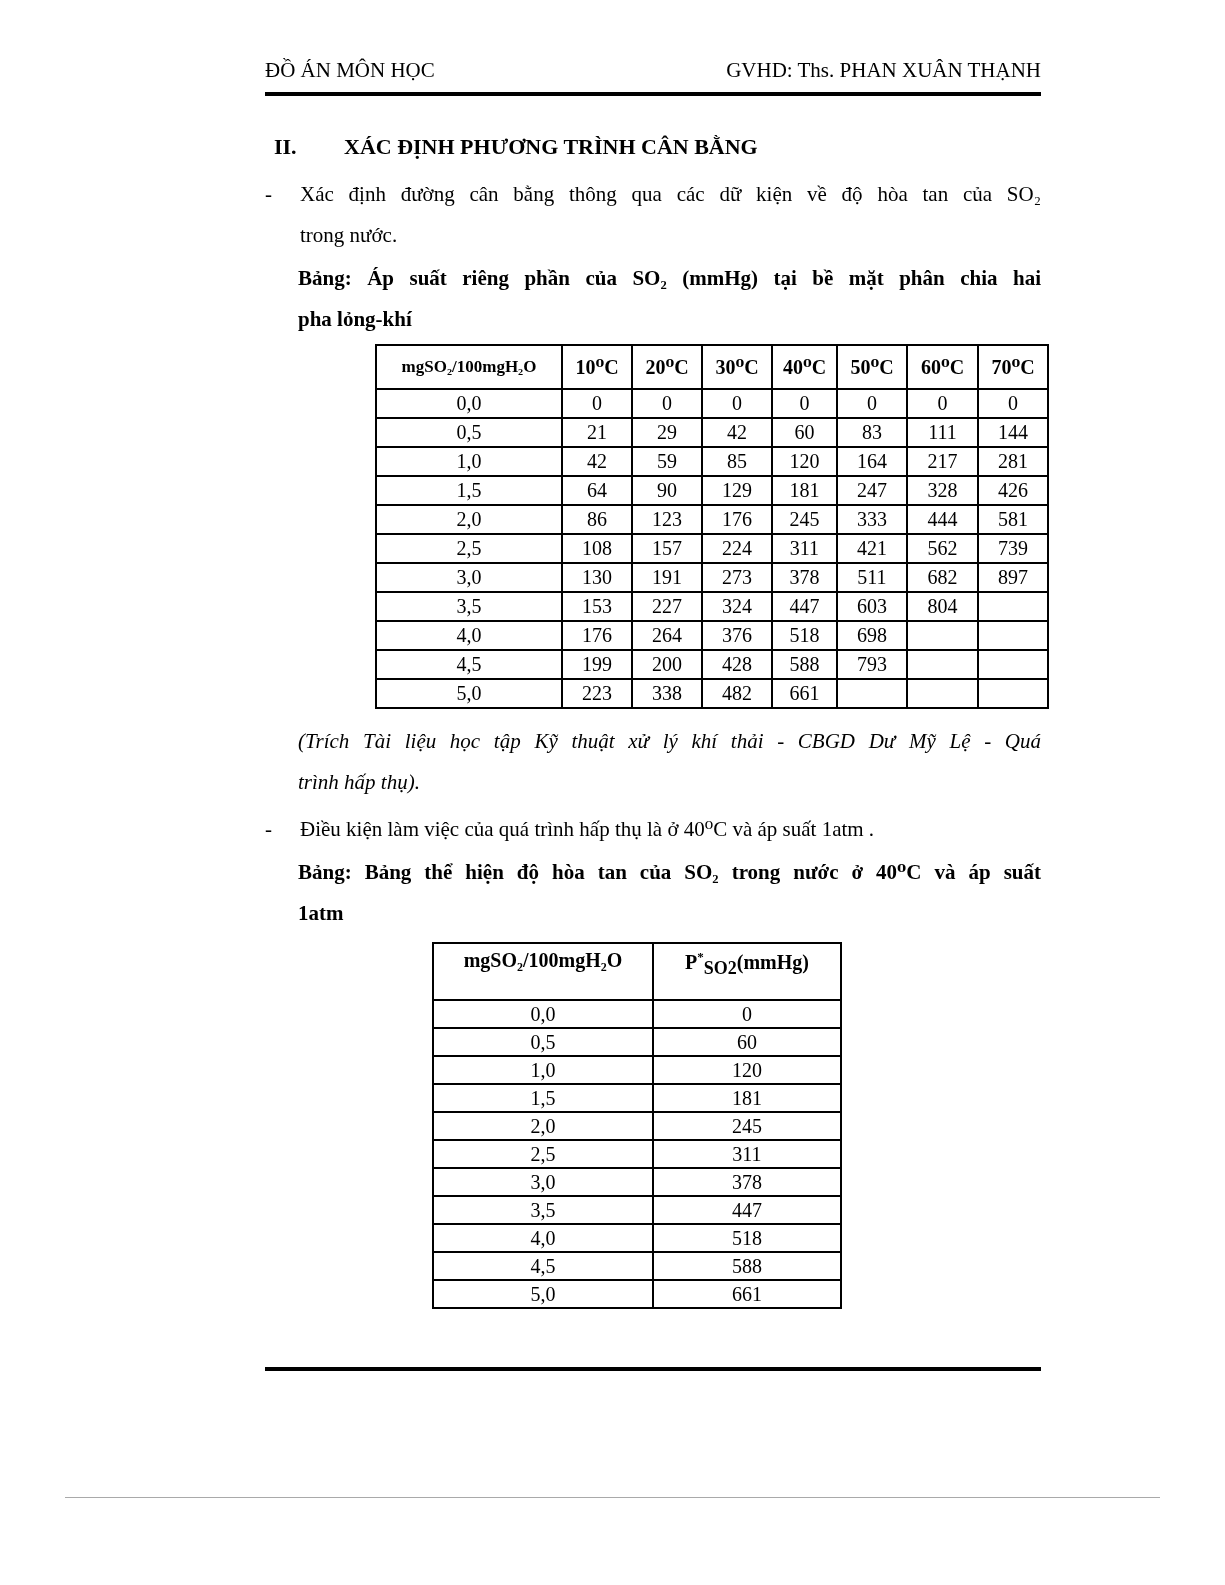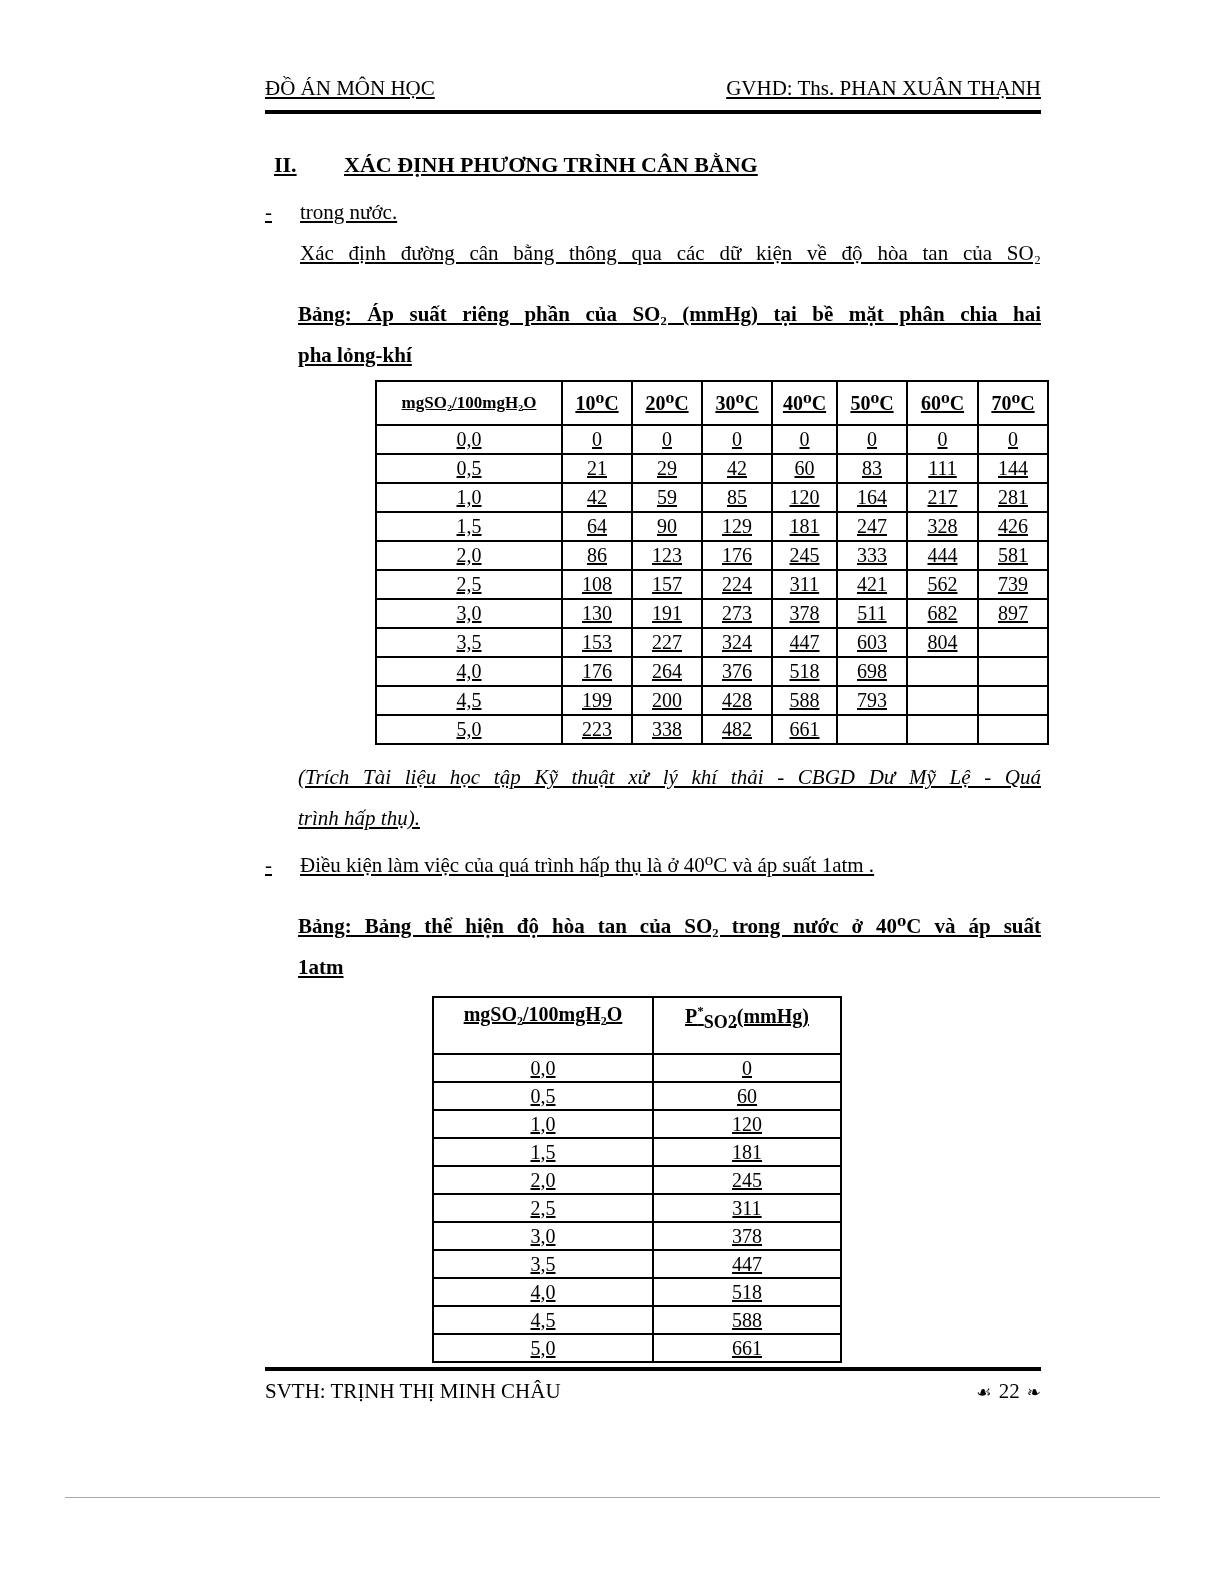--- a/index.html
+++ b/index.html
@@ -5,39 +5,39 @@
   html,body { margin:0; padding:0; background:#e8e8e8; }
   .page {
     position:relative;
     width:1225px; height:1585px;
     background:#ffffff;
     font-family:"Liberation Serif","DejaVu Serif",serif;
     color:#000;
     overflow:hidden;
     margin:0 auto;
   }
-  .content { position:absolute; left:265px; top:76px; width:776px;text-decoration:underline; }
+  .content { position:absolute; left:265px; top:58px; width:776px; }
 
   .doc-header { display:flex; justify-content:space-between; font-size:21px; }
   .header-rule { height:4px; background:#000; margin-top:9px; }
 
   .section-heading { display:flex; margin-top:38px; font-weight:bold; font-size:22px; }
   .section-numeral { width:70px;margin-left:9px; }
 
   .para { font-size:21px; line-height:41px; }
   .line { display:block; }
   .just { text-align:justify; text-align-last:justify; }
 
   .bullet { display:flex; }
   .bullet .marker { width:35px; }
   .bullet .lines { flex:1; }
   .b1 { margin-top:14px; }
   .b2 { margin-top:6px; }
 
-  .caption { font-weight:bold; margin-left:33px; margin-top:20px; }
+  .caption { font-weight:bold; margin-left:33px; margin-top:2px; }
   .citation { font-style:italic; margin-left:33px; margin-top:12px; }
 
   table { border-collapse:collapse; table-layout:fixed;padding-left:40px; }
   th, td { border:2px solid #000; text-align:center; vertical-align:middle; padding:0; overflow:hidden; }
 
   .t1 { margin-left:110px; margin-top:4px; width:672px; }
   .t1 th { height:42px; font-size:20px; font-weight:bold; }
   .t1 th:first-child { font-size:17px; }
   .t1 td { height:27px; font-size:20px; }
 
@@ -68,22 +68,22 @@
     <div class="header-rule"></div>
 
     <div class="section-heading">
       <span class="section-numeral">II.</span>
       <span>XÁC ĐỊNH PHƯƠNG TRÌNH CÂN BẰNG</span>
     </div>
 
     <div class="para bullet b1">
       <div class="marker">-</div>
       <div class="lines">
+        <span class="line just">Xác định đường cân bằng thông qua các dữ kiện về độ hòa tan của SO₂</span>
         <span class="line">trong nước.</span>
-        <span class="line just">Xác định đường cân bằng thông qua các dữ kiện về độ hòa tan của SO₂</span>
       </div>
     </div>
 
     <div class="para caption">
       <span class="line just">Bảng: Áp suất riêng phần của SO₂ (mmHg) tại bề mặt phân chia hai</span>
       <span class="line">pha lỏng-khí</span>
     </div>
 
     <table class="t1">
       <colgroup>
@@ -295,24 +295,16 @@
             <td>5,0</td>
             <td>661</td>
           </tr>
         </tbody>
     </table>
 
   </div>
 
   <div class="doc-footer">
     <div class="footer-rule"></div>
-    <div class="footer-line">
-      <span>SVTH: TRỊNH THỊ MINH CHÂU</span>
-      <span class="page-num-group">
-        <span class="ornament">☙</span>
-        <span>22</span>
-        <span class="ornament">❧</span>
-      </span>
-    </div>
   </div>
 
   <div class="bottom-divider"></div>
 </div>
 
 </body></html>

